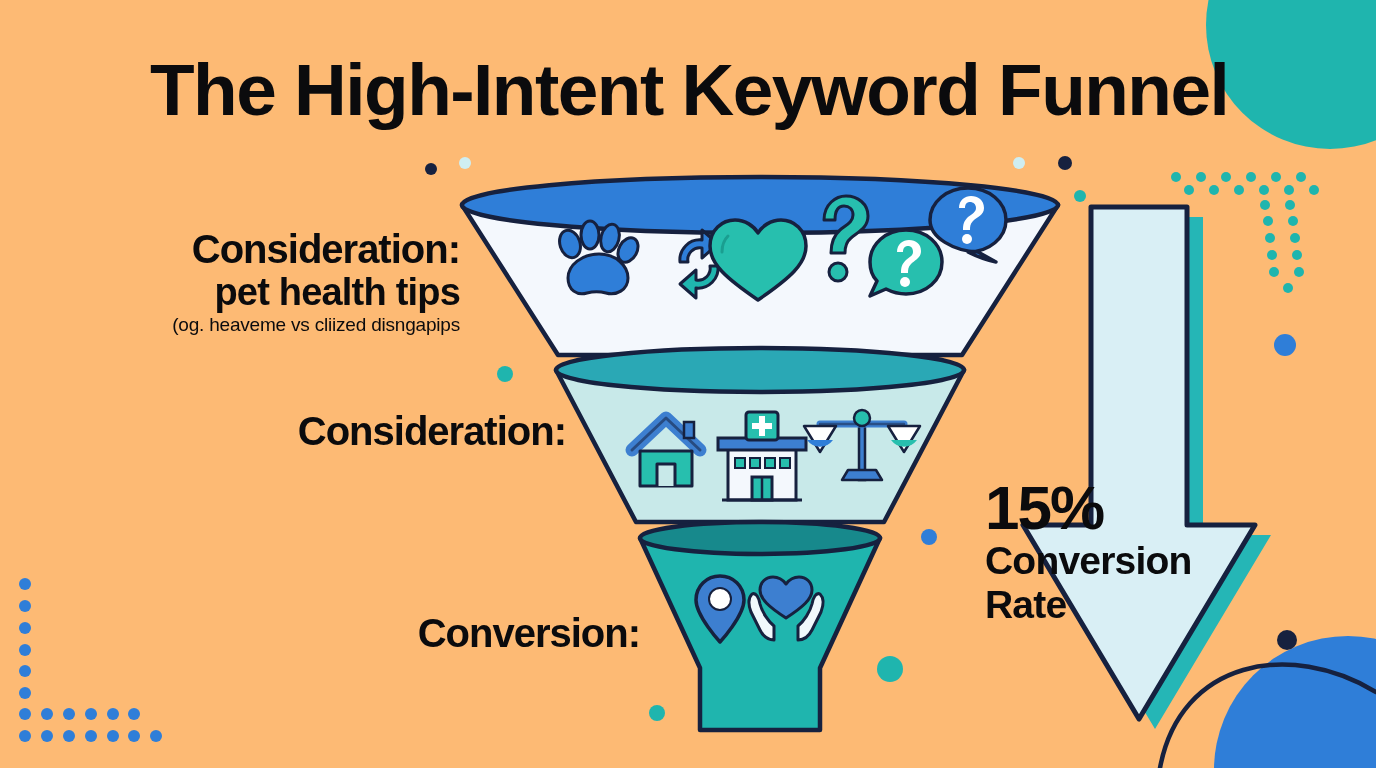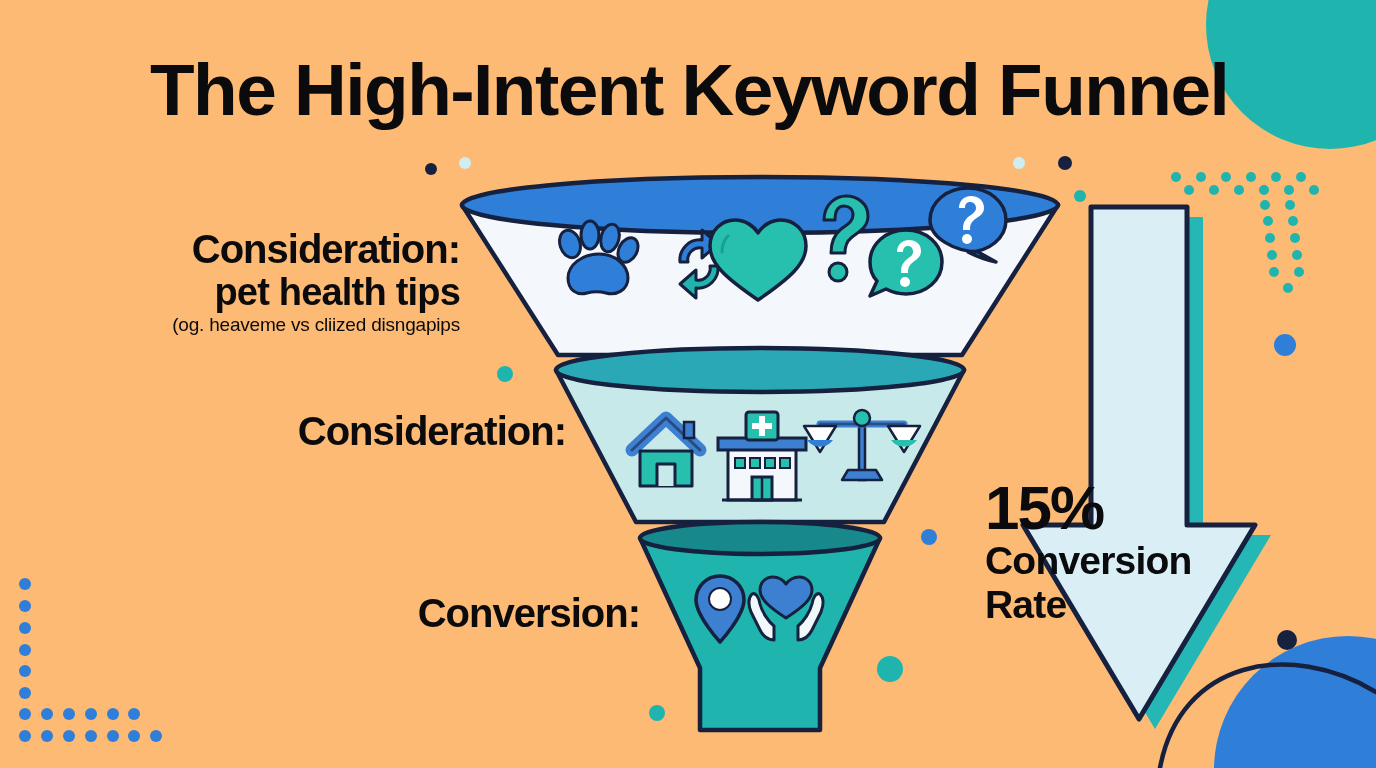--- a/index.html
+++ b/index.html
@@ -120,21 +120,21 @@
     text-align: right;
   }
   #label-consideration {
     left: 0px;
     top: 410px;
     width: 566px;
     text-align: right;
   }
   #label-conversion {
     left: 0px;
-    top: 592px;
+    top: 612px;
     width: 640px;
     text-align: right;
   }
   #label-consideration .stage-keyword,
   #label-conversion .stage-keyword {
     text-align: center;
   }
 </style>
 </head>
 <body>

